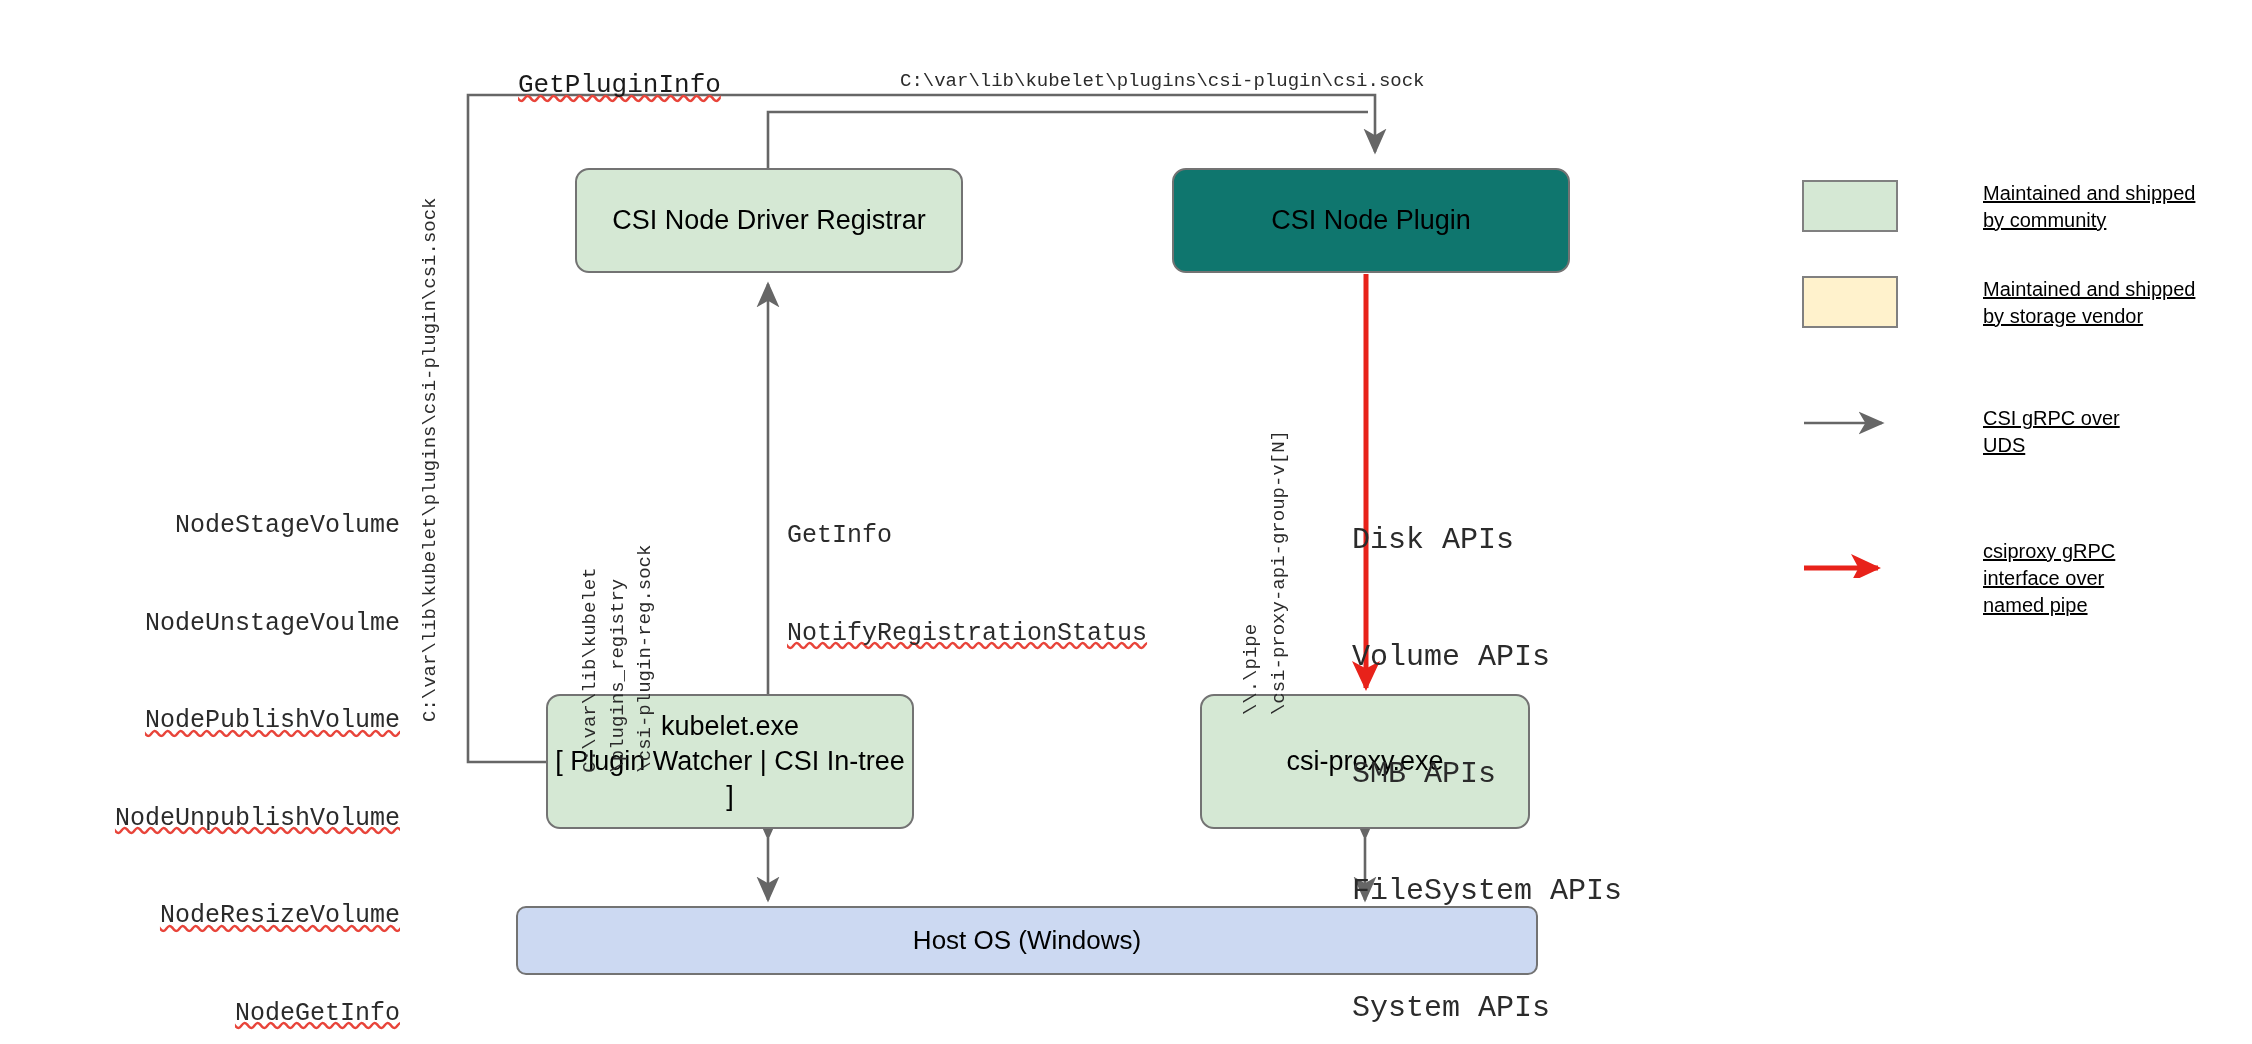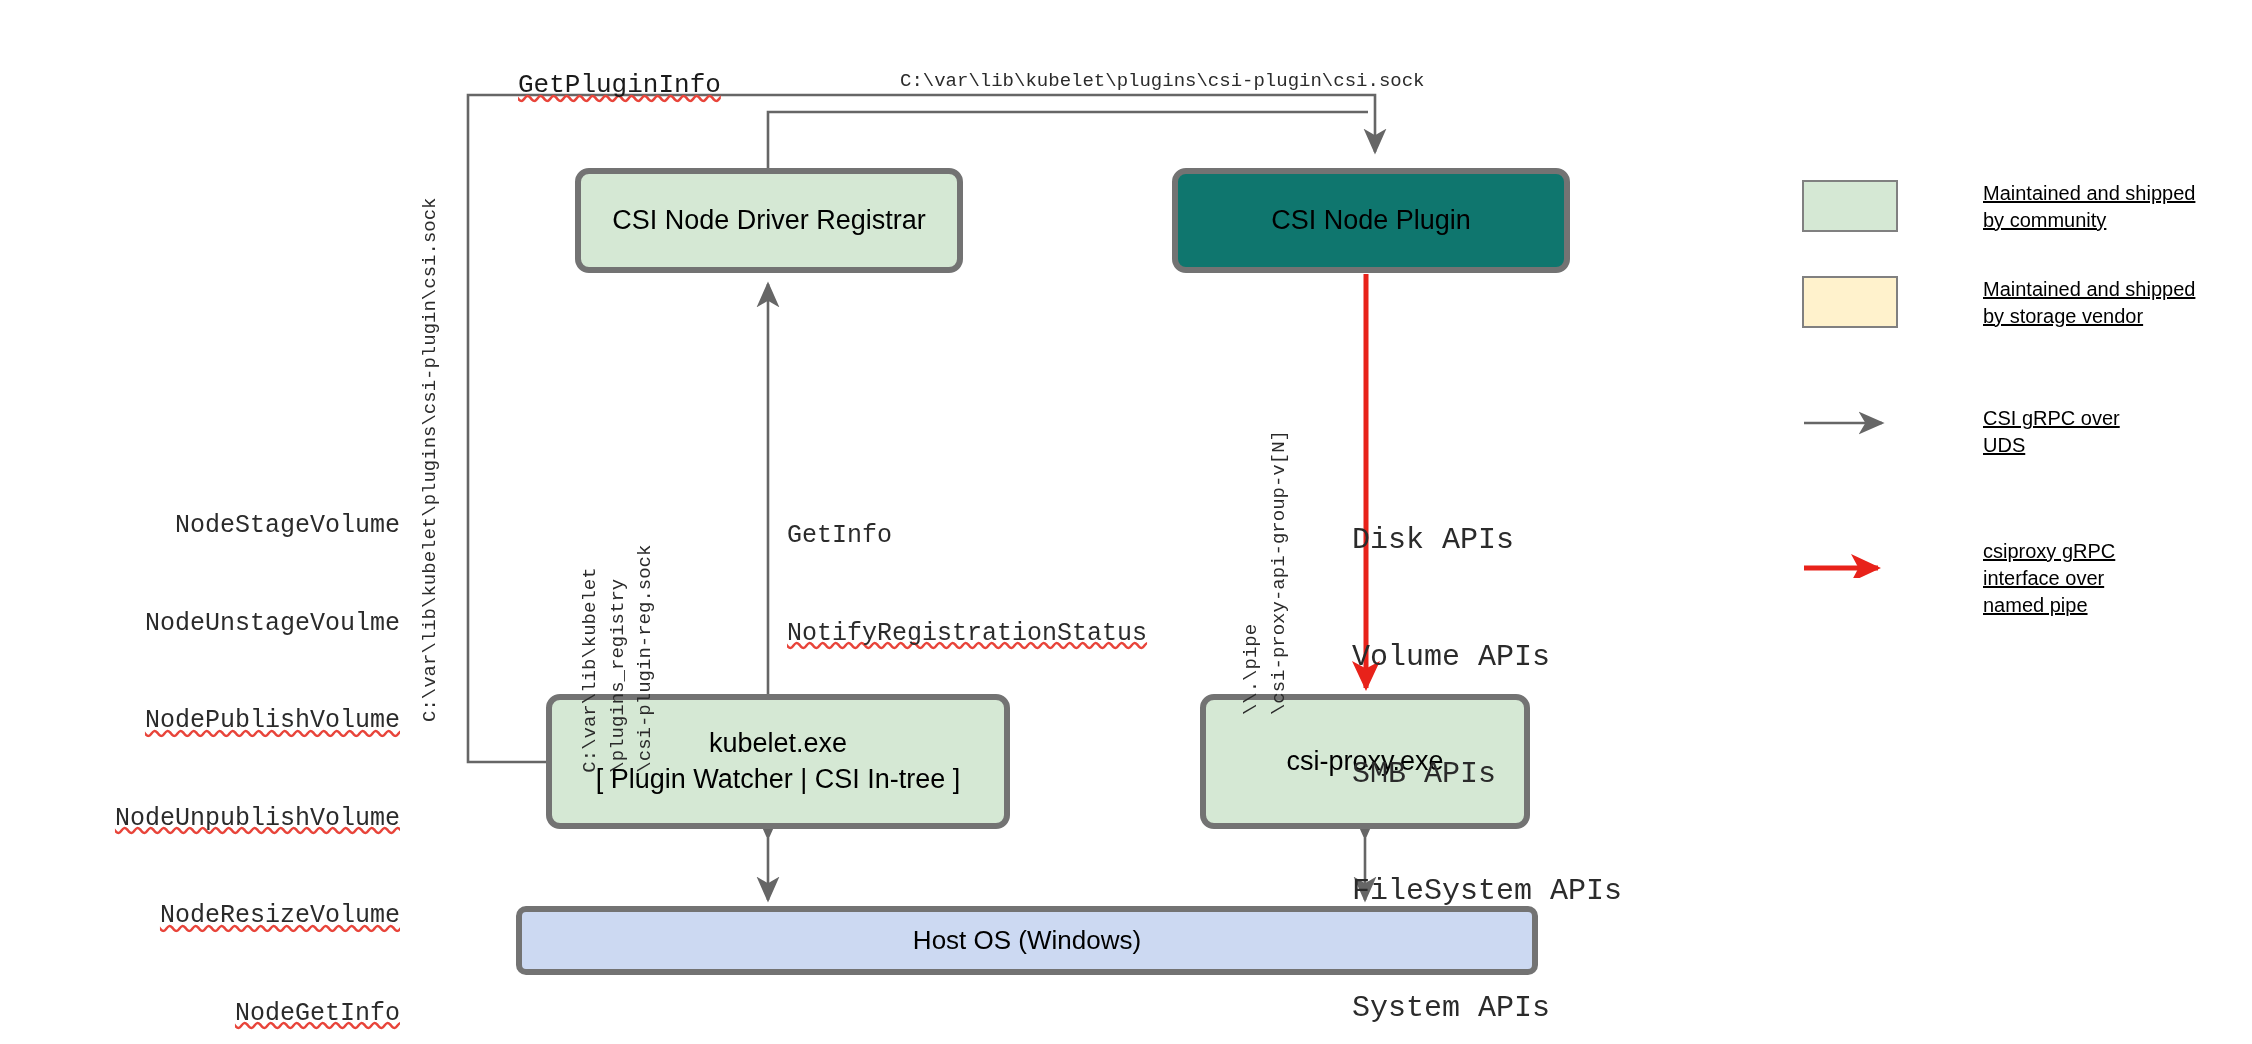--- a/index.html
+++ b/index.html
@@ -5,30 +5,30 @@
   html,body{margin:0;padding:0;background:#ffffff;}
   body{width:2252px;height:1044px;position:relative;overflow:hidden;
        font-family:"Liberation Sans",sans-serif;}
   .stage{position:absolute;left:0;top:0;width:2252px;height:1044px;}
   svg.wires{position:absolute;left:0;top:0;width:2252px;height:1044px;pointer-events:none;}
 
   .mono{font-family:"Liberation Mono",monospace;}
 
   
   .node{position:absolute;box-sizing:border-box;border-radius:14px;
-        border:6px solid #737373;display:flex;align-items:center;
+        border:2px solid #737373;display:flex;align-items:center;
         justify-content:center;text-align:center;line-height:1.30;
         font-size:27px;color:#000;}
   .node.green{background:#d5e8d4;}
   .node.yellow{background:#0f766e;}
   .node.blue{background:#ccd9f2;border-radius:10px;}
 
   #csi-node-driver-registrar{left:575px;top:168px;width:388px;height:105px;}
   #csi-node-plugin{left:1172px;top:168px;width:398px;height:105px;}
-  #kubelet-exe{left:546px;top:694px;width:464px;height:135px;}
+  #kubelet-exe{left:546px;top:694px;width:368px;height:135px;}
   #csi-proxy-exe{left:1200px;top:694px;width:330px;height:135px;}
   #host-os{left:516px;top:906px;width:1022px;height:69px;font-size:26px;}
 
   
   #csi-node-pod{position:absolute;left:504px;top:128px;width:1130px;height:210px;
      border:2px dashed #666;background:#ececec;box-sizing:border-box;z-index:-1;}
   #csi-node-pod-label{position:absolute;left:-4px;top:80px;width:150px;
      transform:rotate(-90deg);transform-origin:left top;
      font-size:17px;color:#000;white-space:nowrap;letter-spacing:.5px;}
 

